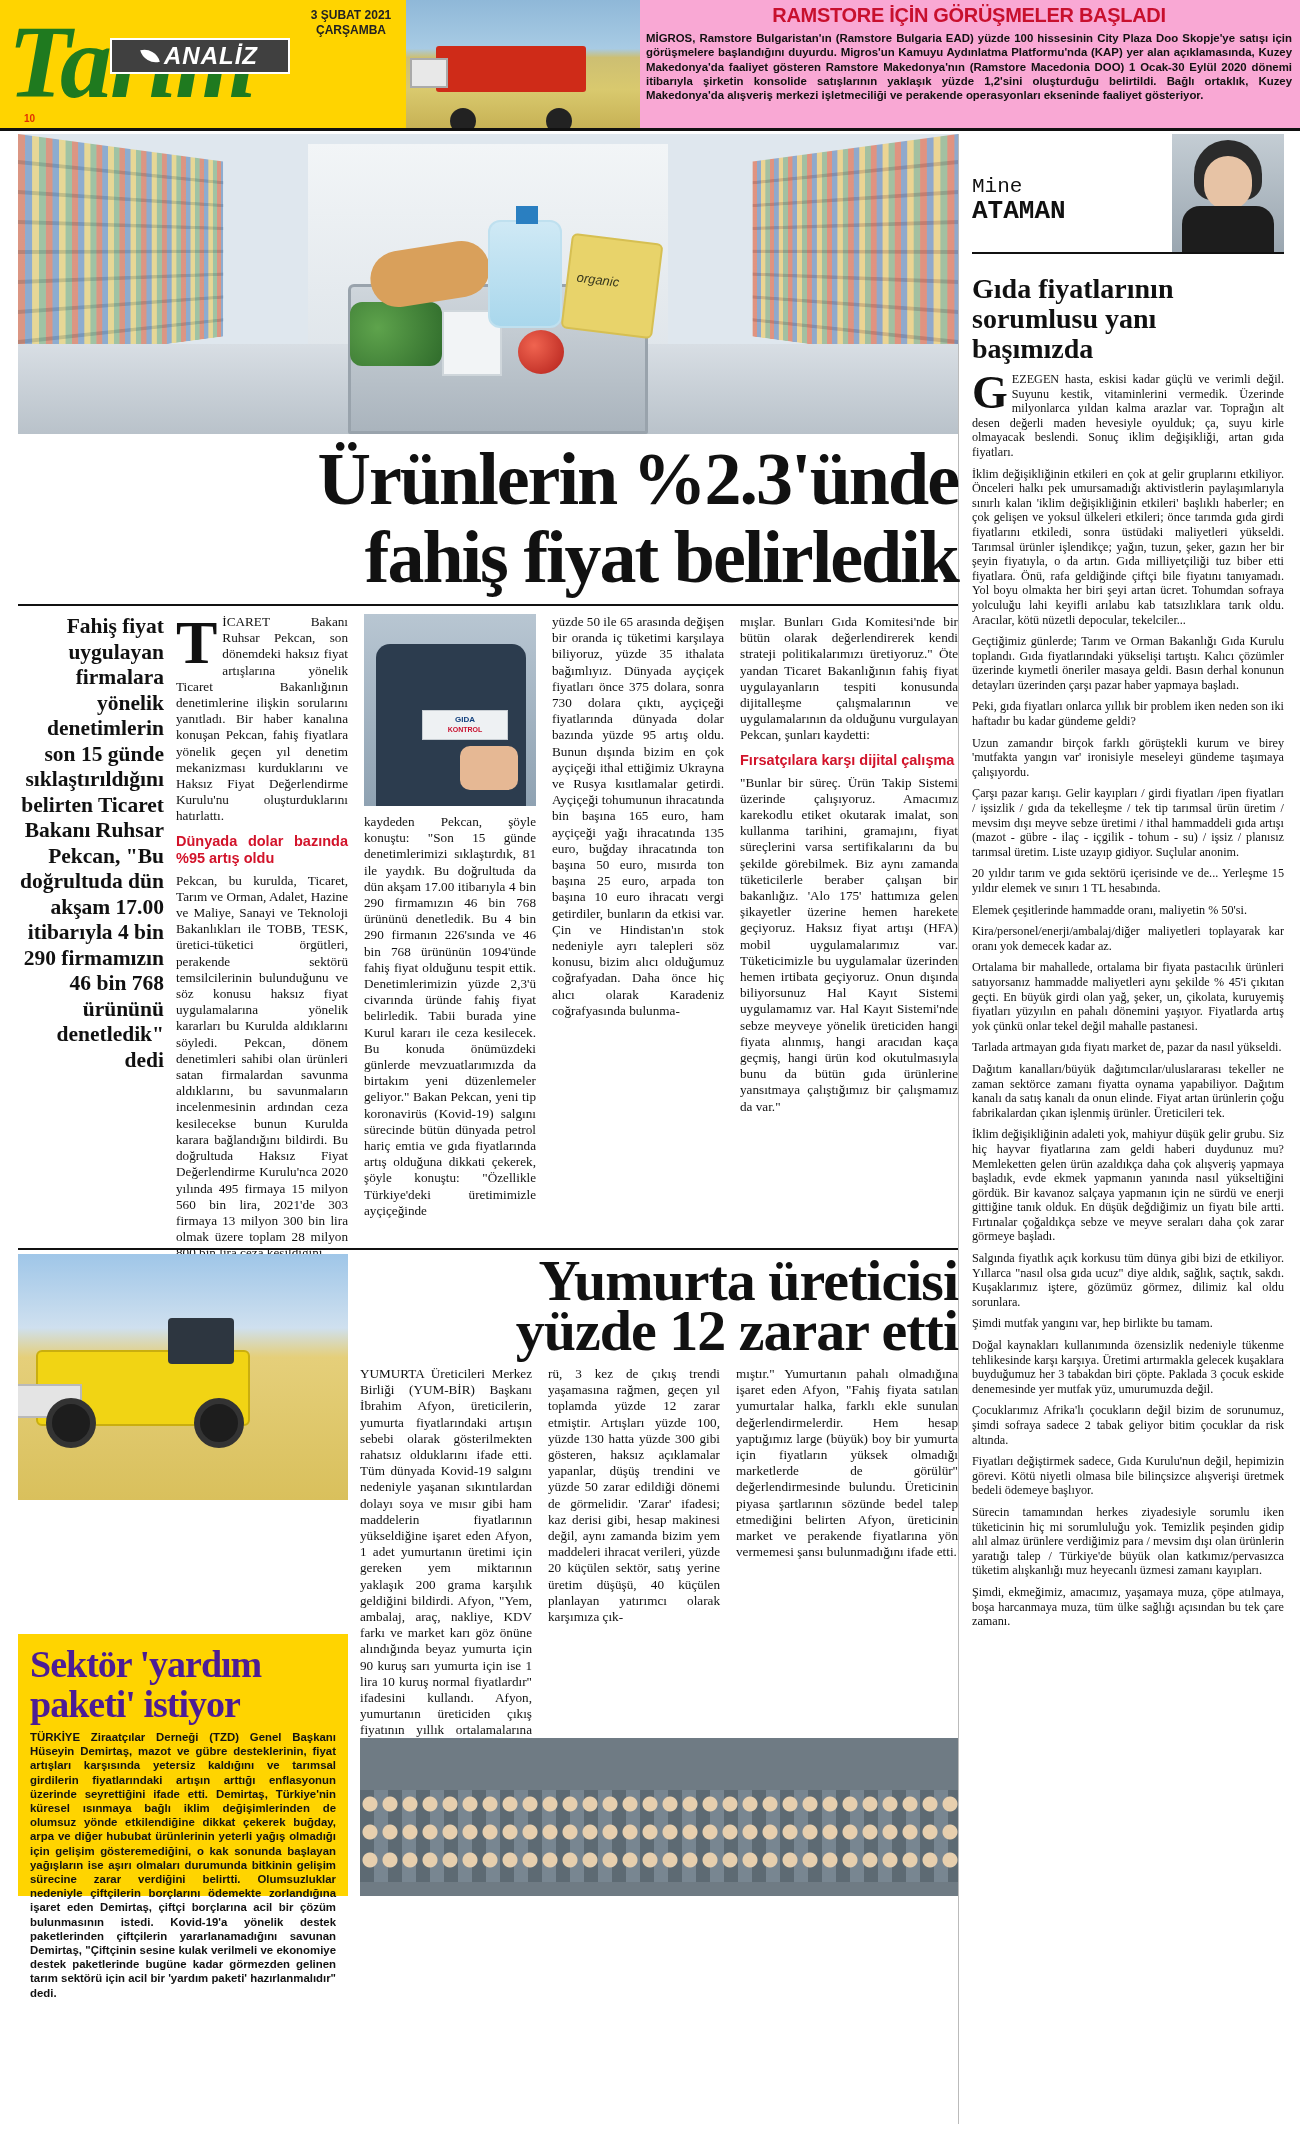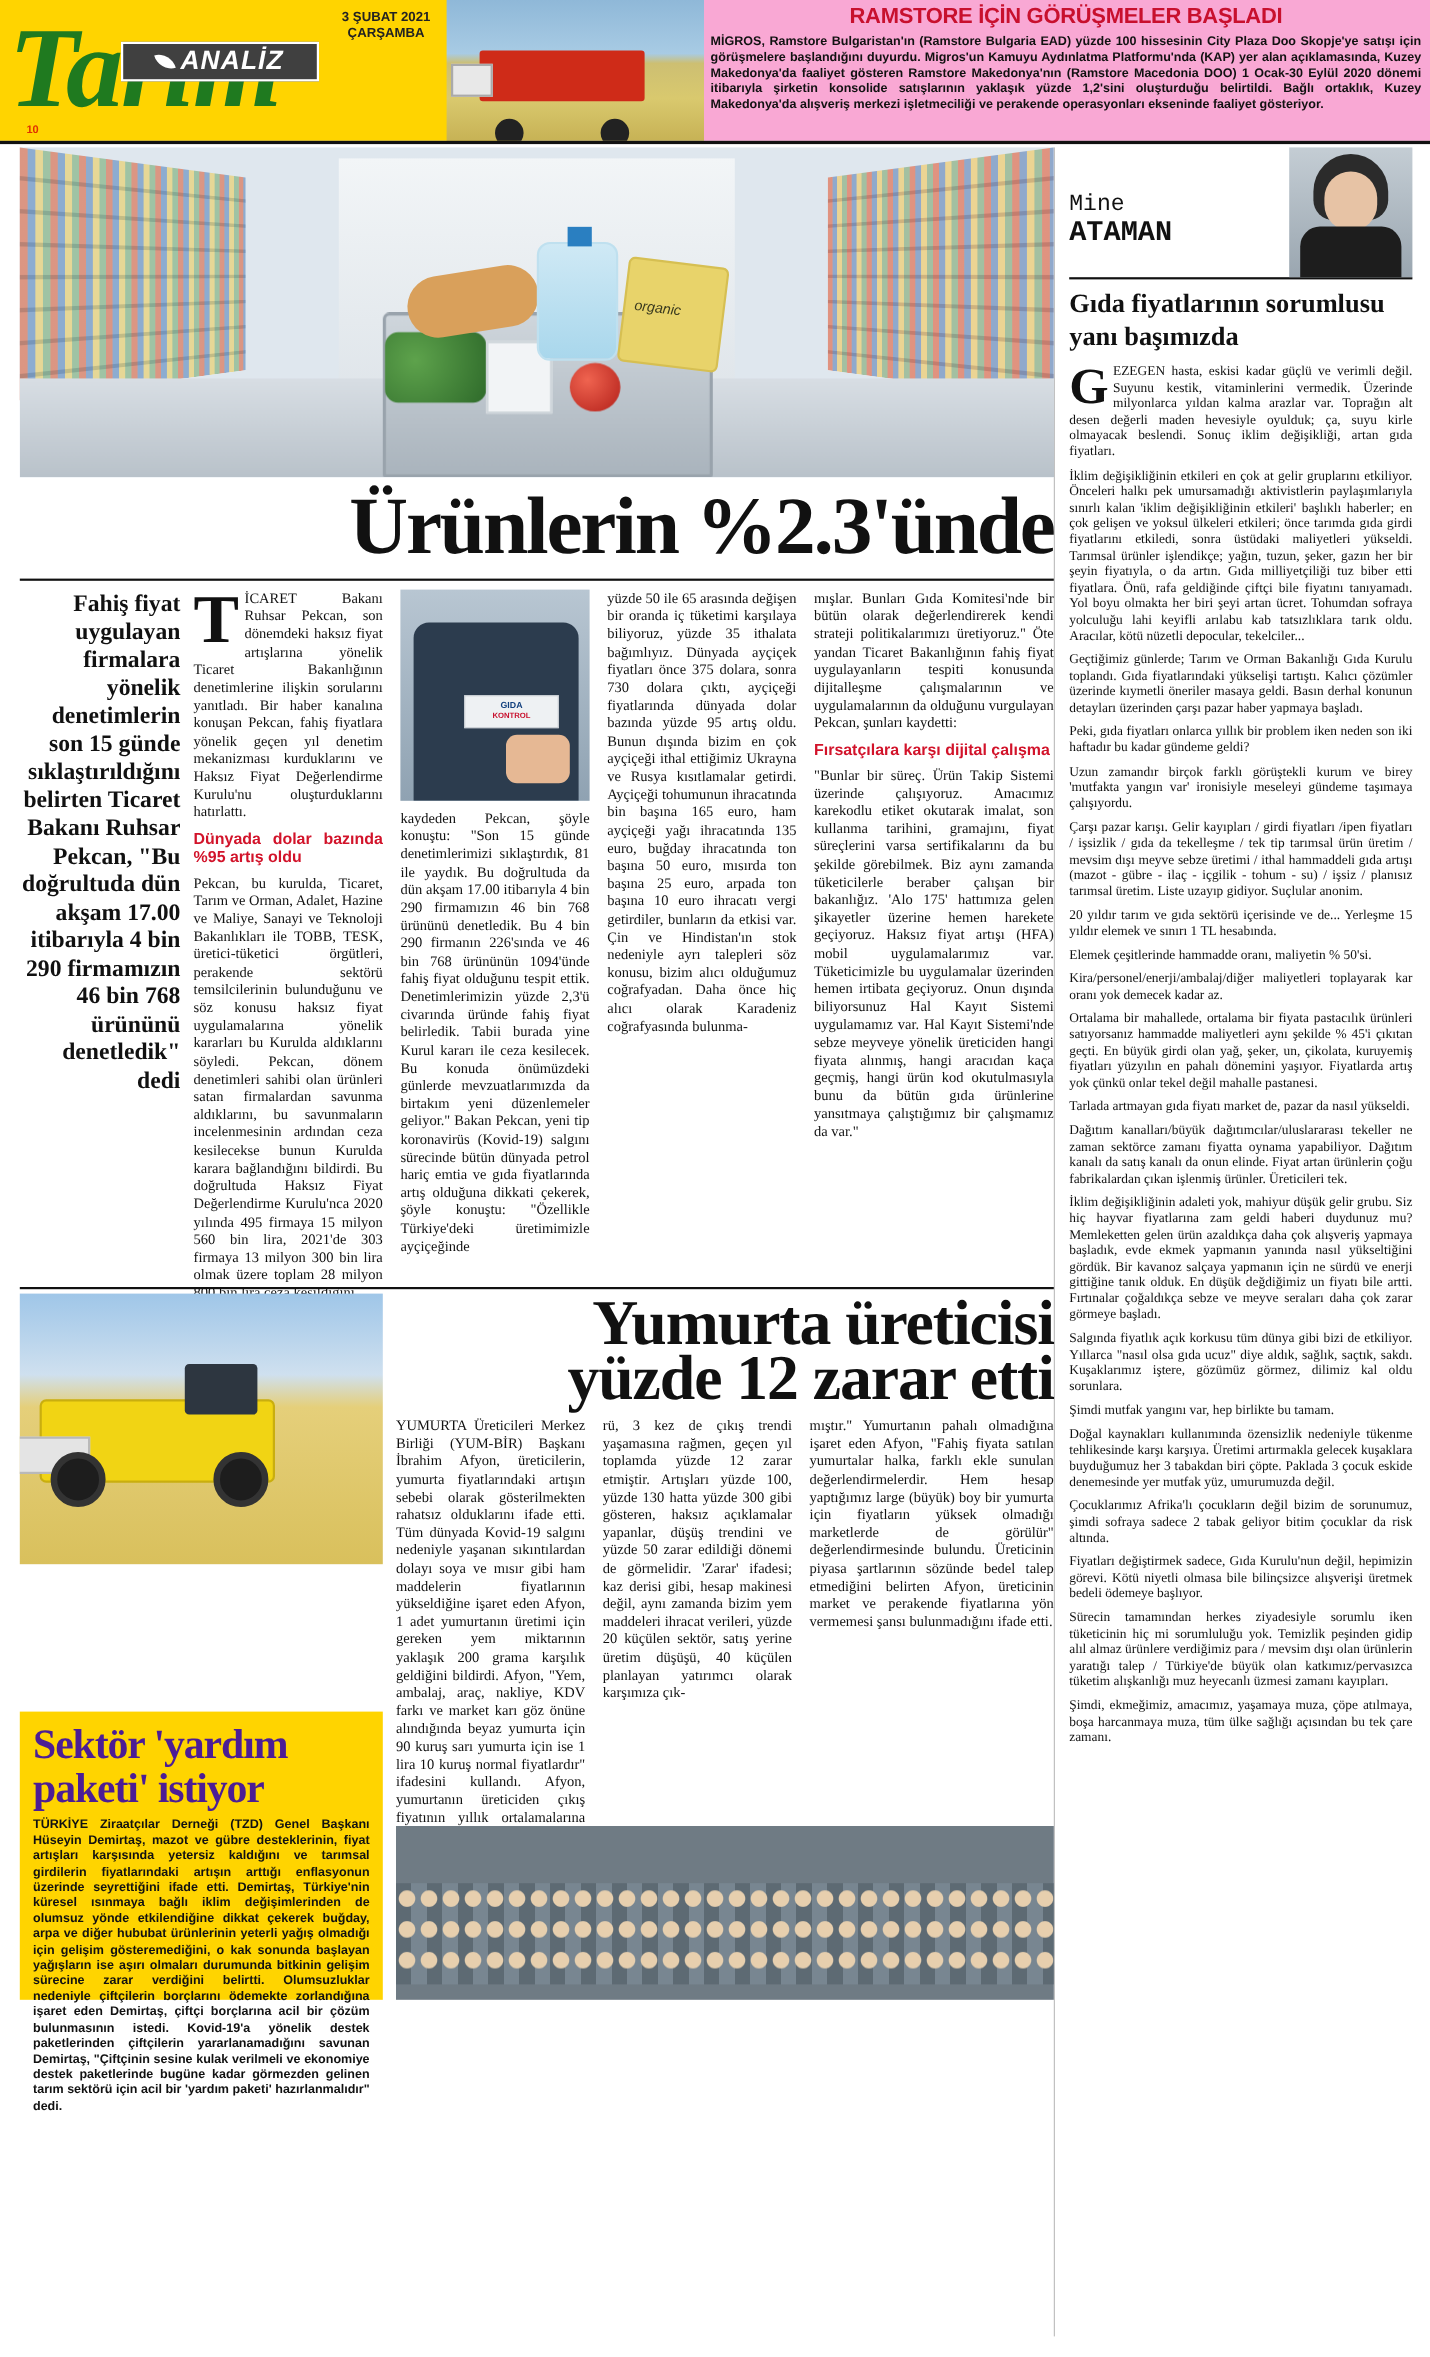--- a/index.html
+++ b/index.html
@@ -315,23 +315,23 @@
   }
   .author .portrait .face {
     position: absolute; left: 32px; top: 22px; width: 48px; height: 54px;
     background: #e7c3a5; border-radius: 24px;
   }
   .author .portrait .body {
     position: absolute; left: 10px; top: 72px; width: 92px; height: 48px;
     background: #1d1d1d; border-radius: 18px 18px 0 0;
   }
   .col-title {
-    margin-top: 8px;
+    margin-top: 20px;
     font-family: "Liberation Serif", serif; font-weight: bold;
-    font-size: 24px; line-height: 30px; color: #111;
+    font-size: 28px; line-height: 30px; color: #111;
   }
   .col-body {
     margin-top: 8px;
     font-family: "Liberation Serif", serif;
     font-size: 12.2px; line-height: 14.6px; text-align: justify; color: #111;
     column-count: 1;
   }
   .col-body p { margin: 0 0 7px 0; }
   .col-body p.first::first-letter {
     float: left; font-size: 46px; line-height: 38px; font-weight: bold; padding: 2px 4px 0 0;
@@ -385,20 +385,21 @@
         <div class="b-tom"></div>
         <div class="b-bread"></div>
         <div class="b-water"></div>
         <div class="b-pasta">
             <span>organic</span>
           </div>
       </div>
 
       <div class="headline">
         <span>Ürünlerin %2.3'ünde</span>
+        <span class="l2">fahiş fiyat belirledik</span>
       </div>
       <div class="hl-rule"></div>
 
       <div class="article-1">
         <div class="col c0">
           <div class="lede">Fahiş fiyat uygulayan firmalara yönelik denetimlerin son 15 günde sıklaştırıldığını belirten Ticaret Bakanı Ruhsar Pekcan, "Bu doğrultuda dün akşam 17.00 itibarıyla 4 bin 290 firmamızın 46 bin 768 ürününü denetledik" dedi</div>
         </div>
 
         <div class="col c1 bodytext">
           <p class="dropcap-para">TİCARET Bakanı Ruhsar Pekcan, son dönemdeki haksız fiyat artışlarına yönelik Ticaret Bakanlığının denetimlerine ilişkin sorularını yanıtladı. Bir haber kanalına konuşan Pekcan, fahiş fiyatlara yönelik geçen yıl denetim mekanizması kurduklarını ve Haksız Fiyat Değerlendirme Kurulu'nu oluşturduklarını hatırlattı.</p>

